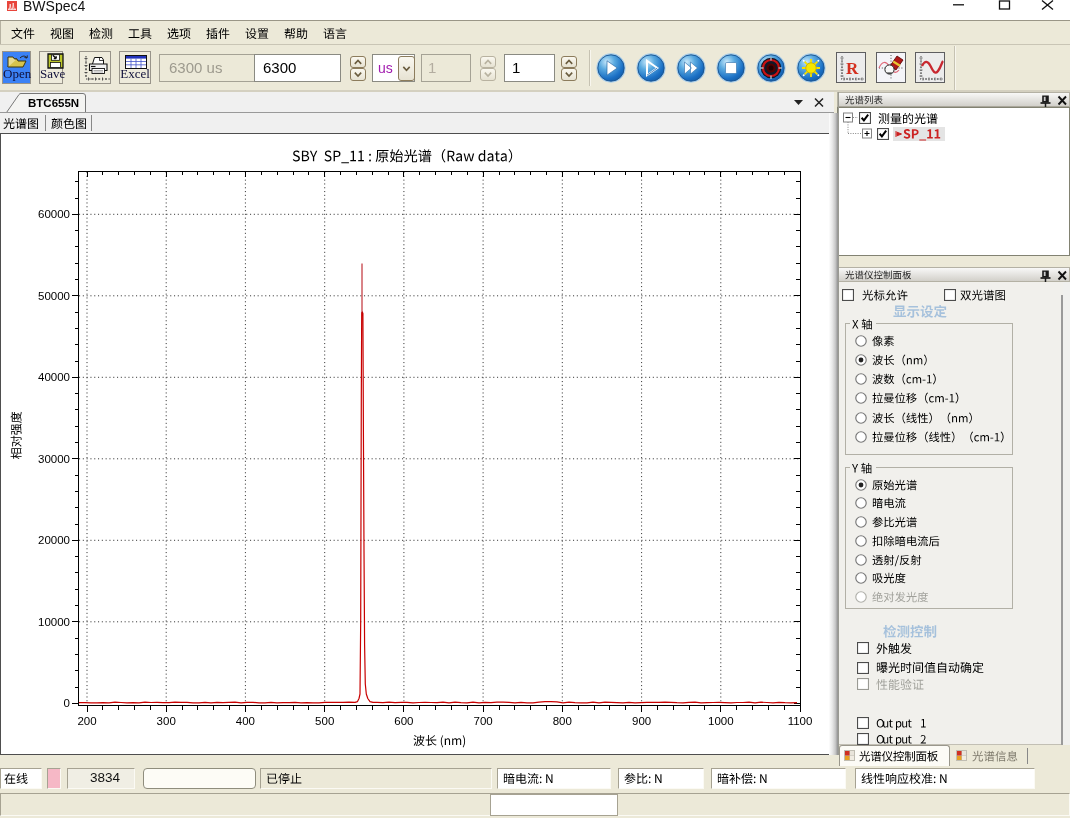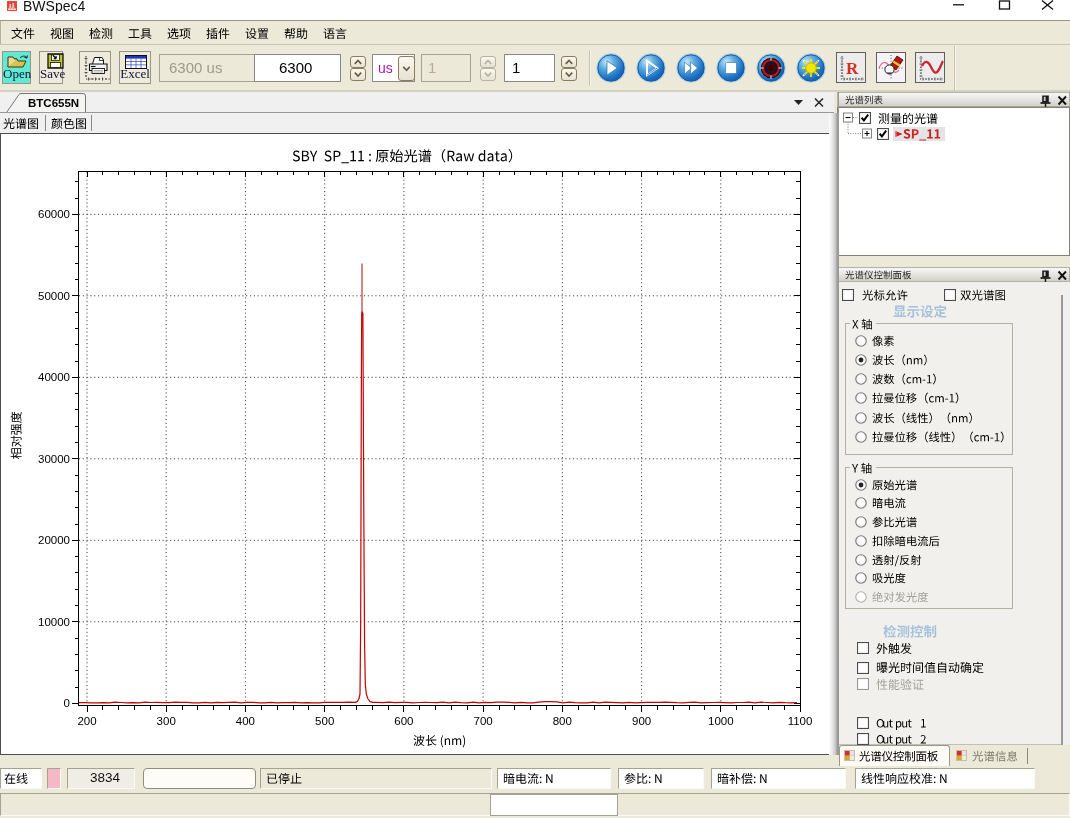--- a/index.html
+++ b/index.html
@@ -44,21 +44,21 @@
 <svg style="position:absolute;left:284.0px;top:26.3px;overflow:visible" width="24.0" height="14.6" viewBox="0 -12.0 24.0 14.6">
     <path d="M3.3 -10.1V-9.1H0.8V-8.4H3.3V-7.5H1V-6.8H3.3V-6.5C3.3 -6.3 3.3 -6.1 3.2 -5.9H0.6V-5.1H2.8C2.5 -4.6 1.8 -4.1 0.8 -3.7C1 -3.6 1.3 -3.3 1.5 -3.1C2.8 -3.6 3.5 -4.4 3.9 -5.1H6.5V-5.9H4.1C4.2 -6.1 4.2 -6.3 4.2 -6.5V-6.8H6.2V-7.5H4.2V-8.4H6.4V-9.1H4.2V-10.1ZM7 -9.6V-3.6H7.9V-8.8H9.9C9.6 -8.3 9.2 -7.7 8.8 -7.2C9.9 -6.6 10.3 -6 10.3 -5.6C10.3 -5.3 10.2 -5.2 10 -5.1C9.8 -5 9.6 -5 9.5 -5C9.1 -5 8.7 -5 8.2 -5C8.3 -4.8 8.4 -4.5 8.4 -4.3C8.9 -4.2 9.4 -4.2 9.8 -4.3C10.1 -4.3 10.4 -4.4 10.6 -4.5C11 -4.7 11.2 -5 11.1 -5.5C11.1 -6.1 10.8 -6.6 9.8 -7.3C10.3 -7.9 10.8 -8.6 11.3 -9.2L10.6 -9.6L10.5 -9.6ZM1.8 -3.1V0.3H2.7V-2.3H5.5V0.9H6.4V-2.3H9.5V-0.7C9.5 -0.5 9.4 -0.5 9.2 -0.5C9 -0.5 8.3 -0.5 7.5 -0.5C7.7 -0.3 7.8 0 7.9 0.3C8.9 0.3 9.5 0.3 9.9 0.2C10.3 0 10.4 -0.2 10.4 -0.7V-3.1H6.4V-4.1H5.5V-3.1ZM19.6 -10.1C19.6 -9.2 19.6 -8.2 19.6 -7.4H17.6V-6.5H19.5C19.4 -3.6 18.8 -1.1 16.5 0.3C16.7 0.5 17 0.8 17.1 1C19.6 -0.6 20.2 -3.3 20.4 -6.5H22.3C22.2 -2.1 22 -0.5 21.7 -0.1C21.6 0 21.5 0 21.3 0C21 0 20.4 0 19.7 -0C19.9 0.2 20 0.6 20 0.9C20.6 0.9 21.3 0.9 21.6 0.9C22 0.8 22.3 0.7 22.5 0.4C22.9 -0.1 23 -1.8 23.1 -6.9C23.1 -7 23.1 -7.4 23.1 -7.4H20.4C20.5 -8.2 20.5 -9.2 20.5 -10.1ZM12.4 -1.1 12.6 -0.2C14 -0.6 16 -1 17.9 -1.5L17.9 -2.3L17.2 -2.1V-9.5H13.3V-1.3ZM14.1 -1.5V-3.5H16.3V-1.9ZM14.1 -6.1H16.3V-4.3H14.1ZM14.1 -6.9V-8.7H16.3V-6.9Z" fill="#000"></path>
   </svg>
 <svg style="position:absolute;left:323.0px;top:26.3px;overflow:visible" width="24.0" height="14.6" viewBox="0 -12.0 24.0 14.6">
     <path d="M1.2 -9.2C1.8 -8.6 2.6 -7.8 3 -7.3L3.6 -8C3.2 -8.5 2.4 -9.2 1.8 -9.8ZM4.7 -7.5V-6.7H6.2C6.1 -6.1 6 -5.5 5.8 -5.1H3.8V-4.2H11.5V-5.1H10.1C10.2 -5.8 10.3 -6.7 10.3 -7.5L9.7 -7.5L9.5 -7.5H7.3L7.6 -8.8H11.1V-9.6H4.3V-8.8H6.7L6.4 -7.5ZM6.8 -5.1 7.2 -6.7H9.4C9.4 -6.2 9.3 -5.6 9.2 -5.1ZM4.8 -3.3V1H5.7V0.5H9.8V0.9H10.7V-3.3ZM5.7 -0.3V-2.4H9.8V-0.3ZM2.2 0.6C2.4 0.4 2.7 0.1 4.7 -1.3C4.7 -1.4 4.5 -1.8 4.5 -2L3 -1.1V-6.3H0.5V-5.4H2.2V-1.1C2.2 -0.6 2 -0.3 1.8 -0.2C1.9 -0 2.2 0.4 2.2 0.6ZM14.4 -4.7V-4H21.6V-4.7ZM14.4 -6.5V-5.8H21.6V-6.5ZM14.3 -2.8V0.9H15.2V0.4H20.9V0.9H21.8V-2.8ZM15.2 -0.3V-2.1H20.9V-0.3ZM16.9 -9.8C17.4 -9.4 17.8 -8.7 18 -8.3H12.6V-7.5H23.4V-8.3H18.6L19 -8.4C18.8 -8.9 18.3 -9.6 17.8 -10.1Z" fill="#000"></path>
   </svg>
 <div class="a" style="left:0;top:45px;width:1070px;height:46px;background:#ece9d8"></div>
 <div class="a" style="left:0;top:90px;width:1070px;height:2px;background:#d4d0c0"></div>
 <div class="a" style="left:954px;top:46px;width:1px;height:44px;background:#c6c2b2"></div>
 <div class="a" style="left:955px;top:46px;width:1px;height:44px;background:#f8f6ee"></div>
-<div class="a" style="left:2px;top:51px;width:29px;height:33px;background:#5eead4;border:1px solid #98948a">
+<div class="a" style="left:2px;top:51px;width:29px;height:33px;background:#3b82f6;border:1px solid #98948a">
     <svg class="a" style="left:3px;top:2px" width="24" height="15" viewBox="0 0 24 15">
 <path d="M2 13 L4 5 L11 5 L12 7 L20 7 L17 13 Z" fill="#d6c44e" stroke="#403708" stroke-width="1"></path>
 <path d="M2 13 L2 3 L7 3 L8.5 5 L11 5" fill="#e8dc90" stroke="#403708" stroke-width="1"></path>
 <path d="M14 4 C17 1 20 2 21 4 M21 4 l-2.5 -0.5 M21 4 l0.3 -2.6" stroke="#222" stroke-width="1" fill="none"></path>
 </svg>
     <div class="a" style="left:0;top:15px;width:100%;text-align:center;font-family:'Liberation Serif',serif;font-size:13px;line-height:14px;color:#10103a">Open</div>
   </div>
 <div class="a" style="left:39px;top:51px;width:24px;height:33px;background:#eeebdc;border:1px solid #98948a">
     <svg class="a" style="left:7px;top:1px" width="17" height="16" viewBox="0 0 17 16">
 <path d="M1 1 H16 V15 H1 Z" fill="#bcc62a" stroke="#111" stroke-width="1.3"></path>
@@ -86,21 +86,21 @@
   </div>
 <div class="a" style="left:119px;top:51px;width:32px;height:33px;background:#eeebdc;border:1px solid #98948a">
     <svg class="a" style="left:5px;top:3px" width="22" height="14" viewBox="0 0 22 14">
 <rect x="0.5" y="0.5" width="21" height="13" fill="#fff" stroke="#111" stroke-width="1"></rect>
 <rect x="1" y="1" width="20" height="2.6" fill="#2233bb"></rect>
 <path d="M1 6.5 H21 M1 9.8 H21 M6 3.6 V13 M11 3.6 V13 M16 3.6 V13" stroke="#4455cc" stroke-width="0.8"></path>
 </svg>
     <div class="a" style="left:0;top:15px;width:100%;text-align:center;font-family:Liberation Serif, serif;font-size:13px;line-height:14px;color:#10103a">Excel</div>
   </div>
 <div class="a" style="left:159px;top:54px;width:108px;height:28px;background:#ece9d8;border:1px solid #a5a295;color:#9d9a8e;font-size:15px;line-height:26px;padding-left:9px">6300 us</div>
-<div class="a" style="left:254px;top:54px;width:87px;height:28px;background:#fff;border:1px solid #8a8a82;color:#000;font-size:15px;line-height:26px;padding-left:24px">6300</div>
+<div class="a" style="left:254px;top:54px;width:87px;height:28px;background:#fff;border:1px solid #8a8a82;color:#000;font-size:15px;line-height:26px;padding-left:8px">6300</div>
 <div class="a" style="left:350px;top:55.5px;width:16px;height:12.5px;background:linear-gradient(#faf8f0,#e6e2d2);border:1px solid #8c7c5c;border-radius:3px">
     <svg class="a" style="left:-1px;top:-1px" width="16" height="12.5" viewBox="0 0 16 12.5">
       <path d="M4.8 7.85 L8.0 4.45 L11.2 7.85" fill="none" stroke="#6a5c3e" stroke-width="1.6"></path>
     </svg>
   </div>
 <div class="a" style="left:350px;top:68px;width:16px;height:12.5px;background:linear-gradient(#faf8f0,#e6e2d2);border:1px solid #8c7c5c;border-radius:3px">
     <svg class="a" style="left:-1px;top:-1px" width="16" height="12.5" viewBox="0 0 16 12.5">
       <path d="M4.8 4.65 L8.0 8.05 L11.2 4.65" fill="none" stroke="#6a5c3e" stroke-width="1.6"></path>
     </svg>
   </div>

